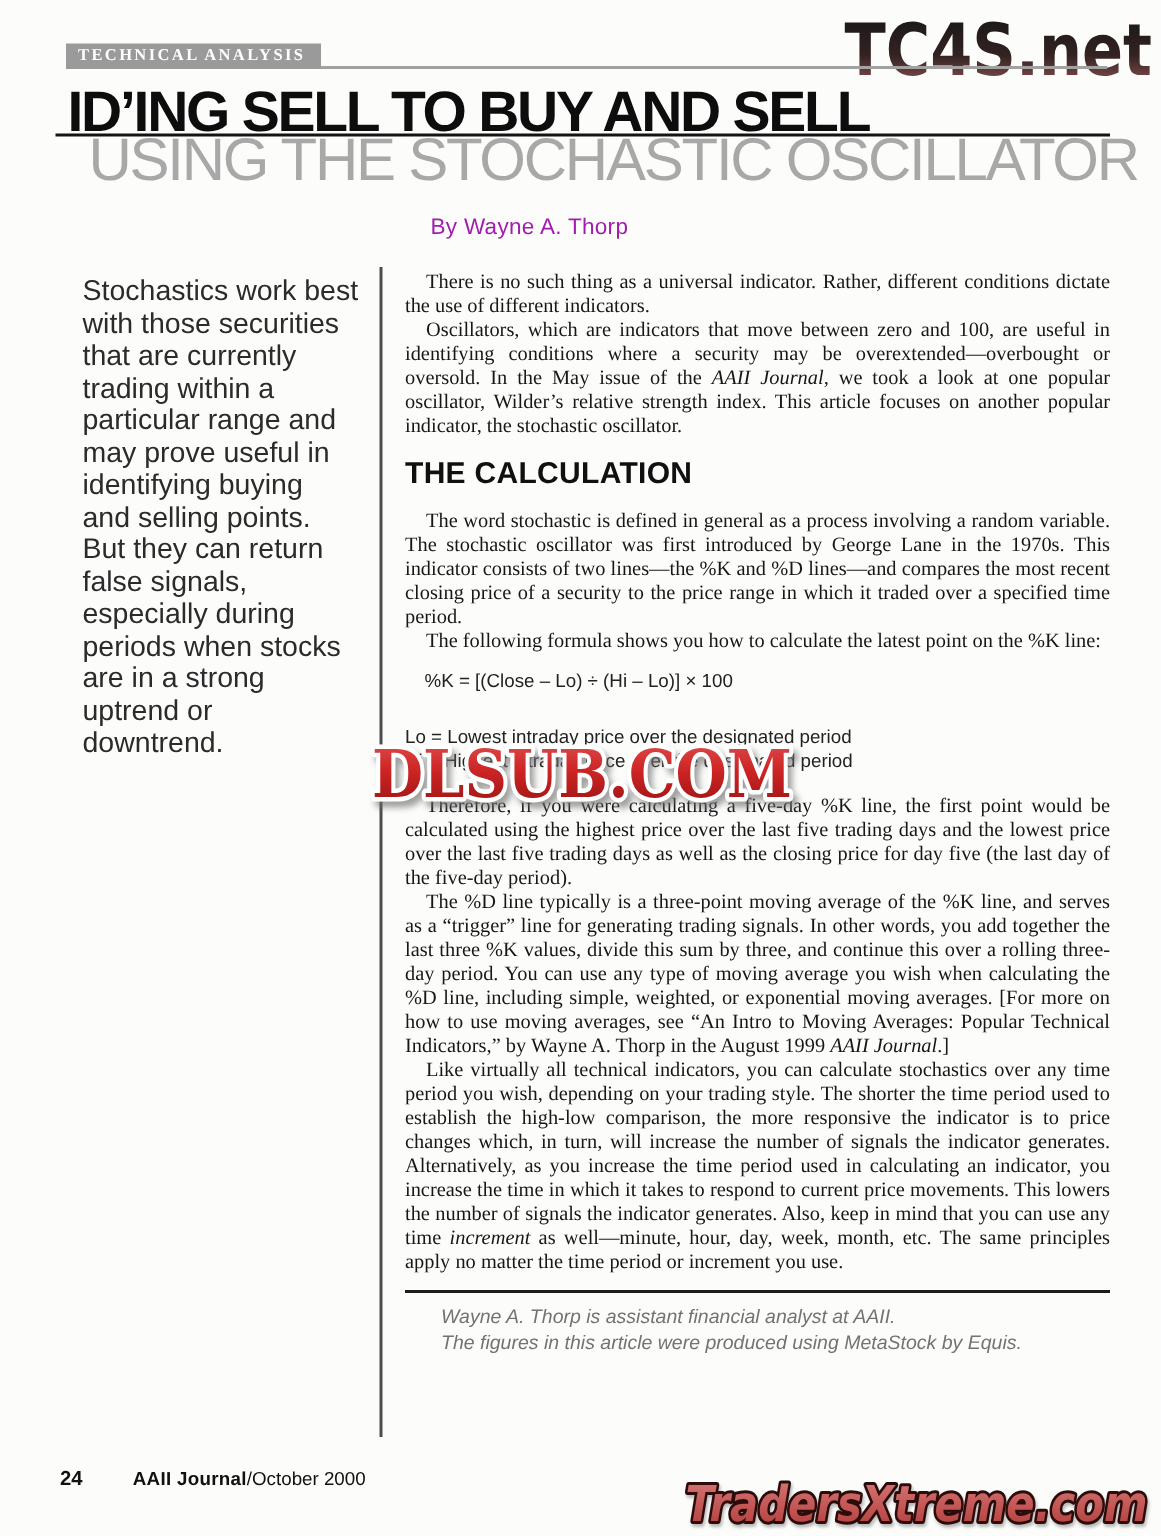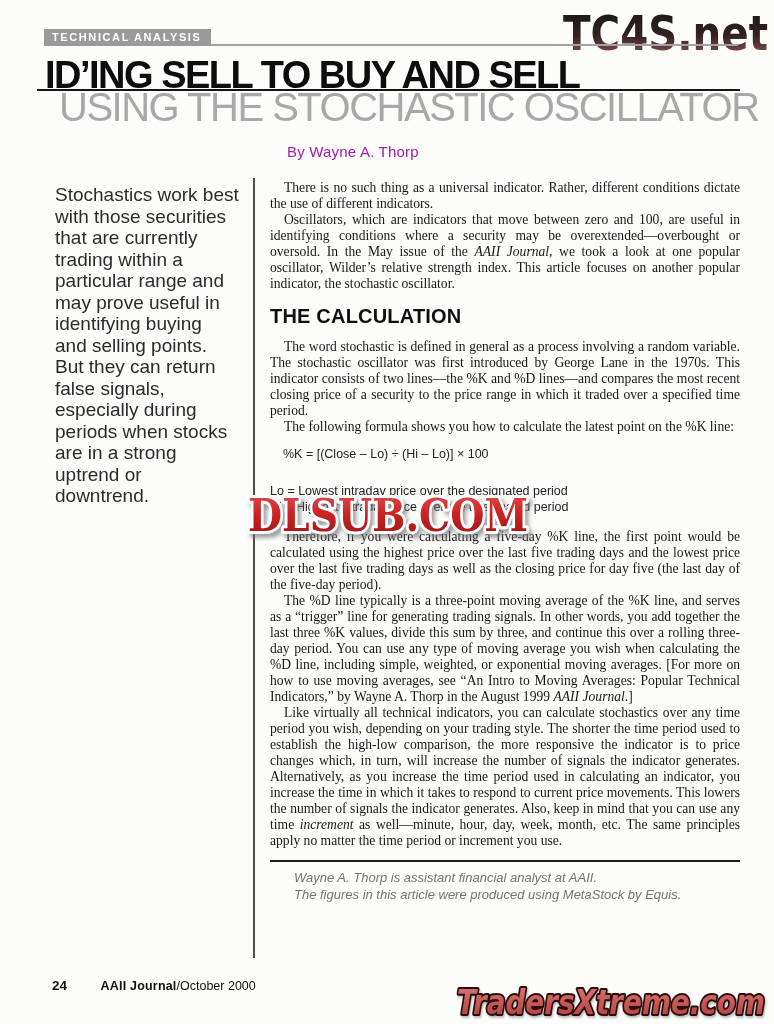--- a/index.html
+++ b/index.html
@@ -16,21 +16,21 @@
 
   
   .kicker-row {
     position:absolute; left:44px; top:29px; right:36px;
     display:flex; align-items:flex-end;
   }
   .kicker {
     background:#9a9a9a; color:#ffffff;
     font-size:11px; font-weight:bold; letter-spacing:1.6px;
     padding:2px 10px 3px 8px;
-    font-family:Liberation Sans, sans-serif;
+    font-family:Liberation Serif, serif;
   }
   .kicker-rule { flex:1; border-bottom:2px solid #a2a2a2; }
 
   
   .title-wrap { position:absolute; left:37px; top:56px; width:703px; }
   .title {
     font-size:38px; font-weight:bold; letter-spacing:-1.5px;
     color:#0d0d0d; padding-left:8px; line-height:1.0;
     white-space:nowrap;
   }
@@ -78,21 +78,21 @@
     font-family:"Liberation Sans", sans-serif;
     font-style:italic; font-size:13px; line-height:17px;
     color:#737373; padding-left:24px; margin-top:7px;
   }
 
   
   .footer {
     position:absolute; left:40px; top:978px;
     font-size:12.5px; color:#111;
   }
-  .footer .pagenum { font-weight:bold; font-size:13.5px; margin-right:30px;margin-left:12px; }
+  .footer .pagenum { font-weight:bold; font-size:13.5px; margin-right:30px; }
   .footer b { letter-spacing:0.2px; }
 
   
   .wm-top { position:absolute; right:1px; top:3px; }
   .wm-mid {
     position:absolute; left:242px; top:486px;
     filter:drop-shadow(3px 4px 2px rgba(110,110,110,0.65));
   }
   .wm-bottom {
     position:absolute; right:1px; top:981px;

